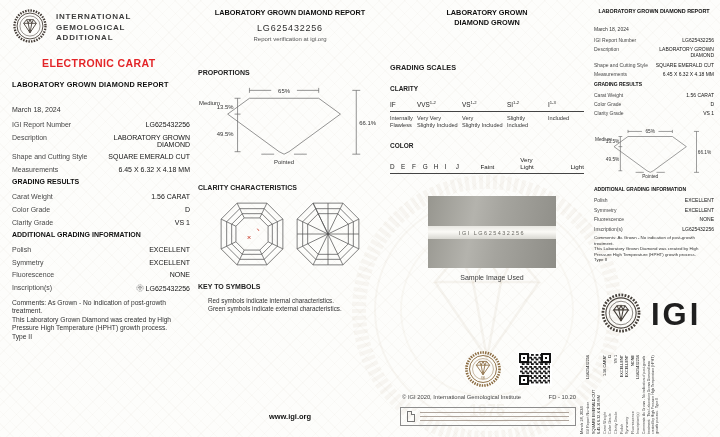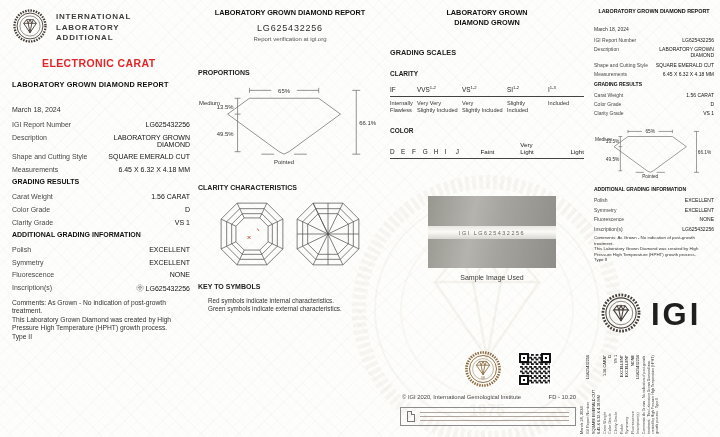--- a/index.html
+++ b/index.html
@@ -44,21 +44,21 @@
   .prop-head { margin-top:27px; font-weight:bold; font-size:7px; }
   .prop-svg { display:block; margin:6px auto 0; width:184px; height:84px; }
   .cc-head { margin-top:18px; font-weight:bold; font-size:7px; }
   .cc-diagrams { display:flex; justify-content:center; gap:10px; margin-top:10px; }
   .kts-head { margin-top:16px; font-weight:bold; font-size:7px; }
   .kts-lines { margin:7px 0 0 10px; font-size:6.3px; line-height:8.2px; color:#333; }
   .website { position:absolute; left:0; right:0; top:404px; text-align:center; font-weight:bold; font-size:7.5px; color:#111; }
 
   
   .p3-title { font-weight:bold; font-size:7.3px; line-height:9.5px; color:#101010; }
-  .gs-head { margin-top:21px; font-weight:bold; font-size:7.3px; }
+  .gs-head { margin-top:36px; font-weight:bold; font-size:7.3px; }
   .scale-head { margin-top:13px; font-weight:bold; font-size:6.5px; }
   .cl-grades { display:flex; margin-top:8px; border-bottom:1px solid #444; padding-bottom:3px; }
   .cl-col { font-size:6.4px; color:#222; }
   .cl-col sup { font-size:4.2px; }
   .c0{width:27px}.c1{width:45px}.c2{width:45px}.c3{width:41px}.c4{width:36px}
   .cl-descs { display:flex; margin-top:3px; }
   .cl-desc { font-size:5.6px; line-height:6.8px; color:#333; padding-right:4px; }
   .color-row { display:flex; align-items:flex-end; margin-top:7px; border-bottom:1px solid #444; padding-bottom:3px; }
   .color-letter { width:11.5px; font-size:6.4px; }
   .color-word { font-size:6.2px; }
@@ -138,21 +138,21 @@
         <g fill="none" stroke="#463e38" stroke-width="1">
           <path d="M-7,-3 L7,-3 L3.8,-7 L-3.8,-7 Z"></path>
           <path d="M-7,-3 L0,7.5 L7,-3"></path>
           <path d="M-3.8,-7 L-2,-3 L0,-7 L2,-3 L3.8,-7"></path>
           <path d="M-2,-3 L0,7.5 L2,-3"></path>
         </g>
       </svg>
     </span>
     <div class="inst-name">
       <div>INTERNATIONAL</div>
-      <div>LABORATORY</div>
+      <div>GEMOLOGICAL</div>
       <div>ADDITIONAL</div>
     </div>
   </div>
 
   <div class="ecopy">ELECTRONIC CARAT</div>
   <div class="rep-title">LABORATORY GROWN DIAMOND REPORT</div>
   <div class="date">March 18, 2024</div>
 
   <div class="rows">
     <div class="row">
@@ -299,20 +299,21 @@
       </g>
     </svg>
   </div>
 
   <div class="kts-head">KEY TO SYMBOLS</div>
   <div class="kts-lines">
     <div>Red symbols indicate internal characteristics.</div>
     <div>Green symbols indicate external characteristics.</div>
   </div>
 
+  <div class="website">www.igi.org</div>
 </div>
 
 <div id="panel3" class="panel">
   <div class="center p3-title">
     <div>LABORATORY GROWN</div>
     <div>DIAMOND GROWN</div>
   </div>
 
   <div class="gs-head">GRADING SCALES</div>
 

